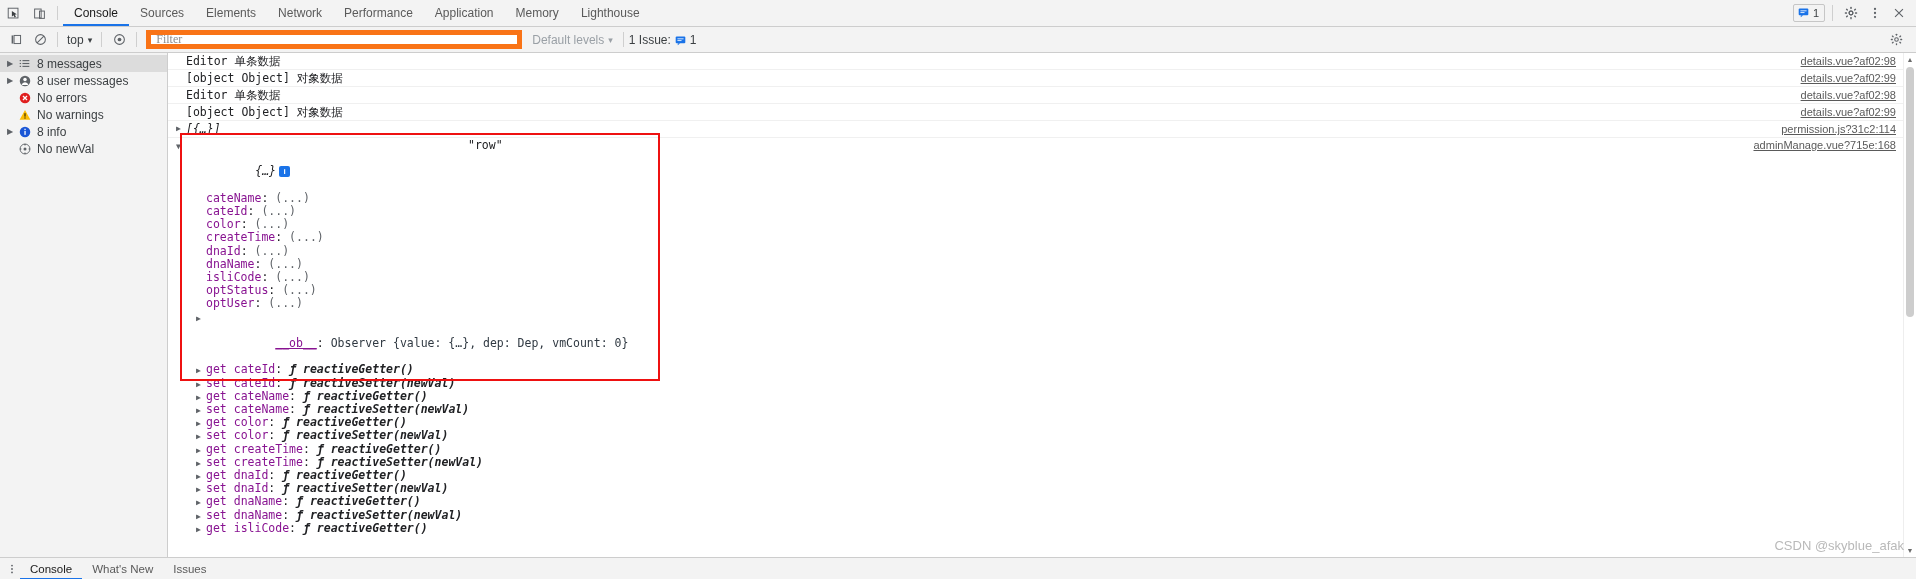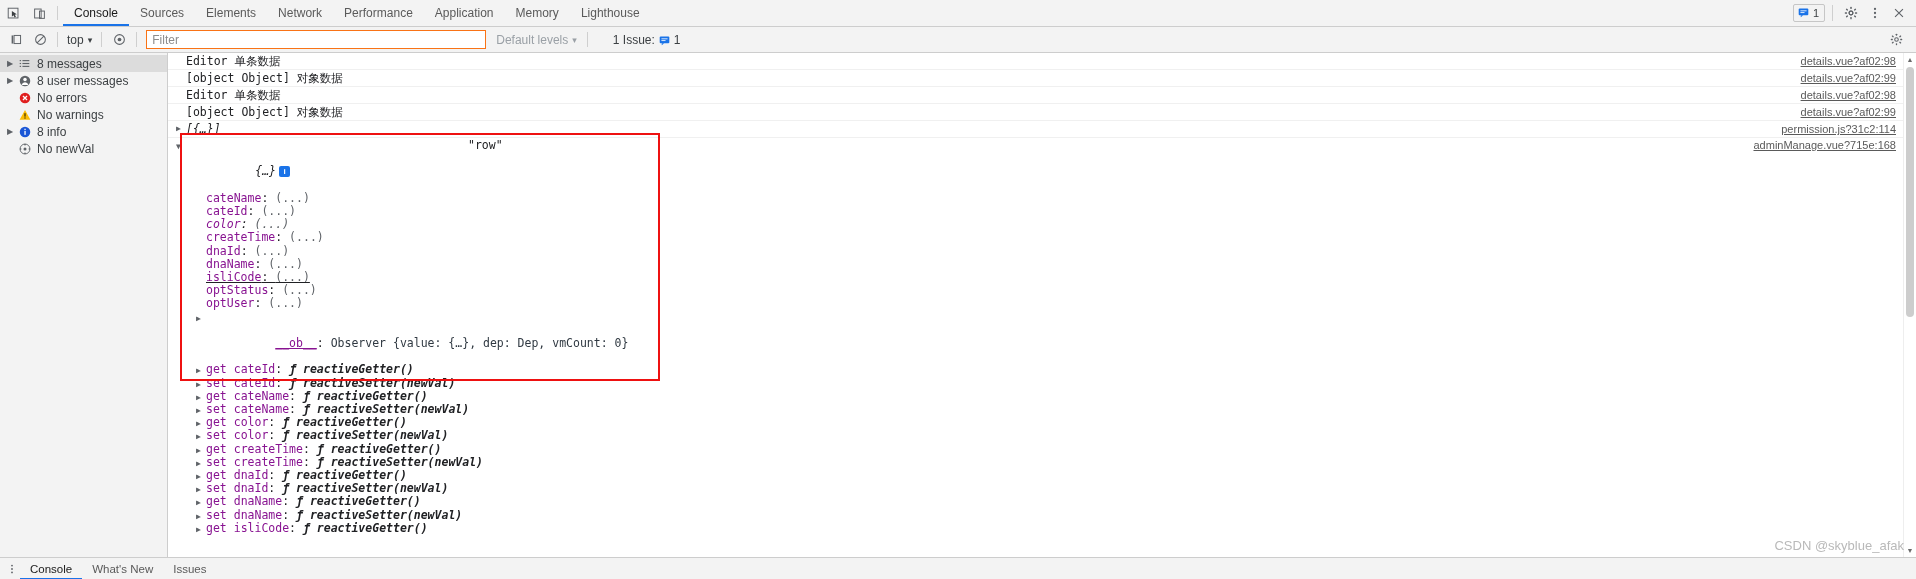--- a/index.html
+++ b/index.html
@@ -63,29 +63,29 @@
     justify-content: flex-end;
   }
   .fb-btn { width:24px; height:24px; display:flex; align-items:center; justify-content:center; cursor:pointer; }
   .fb-sep { width:1px; height:15px; background:#cfcfcf; margin:0 5px; }
   .ctx-select {
     display:flex; align-items:center; gap:4px;
     font-size:12px; color:#3c4043; padding:1px 4px; cursor:pointer;
   }
   .filter-input {
     flex: 0 0 auto;
-    width: 340px;
+    width: 376px;
     height: 19px;
     margin-left: 4px;
-    border: 1px solid #f97316;
+    border: 5px solid #f97316;
     background: #fff;
     font-size: 12px;
     color: #202124;
     padding: 0 5px;
-    font-family: Liberation Sans, sans-serif;
+    font-family: Liberation Serif, serif;
     outline: none;
   }
   .filter-input::placeholder { color: #8c8c8c; }
   .levels {
     display:flex; align-items:center; gap:4px;
     font-size:12px; color:#9aa0a6; margin-left: 10px; cursor:pointer; white-space:nowrap;
   }
   .issues-inline {
     display:flex; align-items:center; gap:4px;
     font-size:12px; color:#3c4043; margin-left:14px; cursor:pointer; white-space:nowrap;
@@ -342,21 +342,21 @@
         <circle cx="8" cy="8" r="2.3" fill="#5f6368"></circle>
       </svg>
     </div>
     <div class="fb-sep"></div>
     <input class="filter-input" placeholder="Filter" style="">
     <div class="levels">
       <span>Default levels</span>
       <span style="font-size:9px;">▾</span>
     </div>
     <div class="fb-sep" style="margin-left:10px;"></div>
-    <div class="issues-inline" style="margin-left:20px;">
+    <div class="issues-inline" style="margin-left:0;">
       <span>1 Issue:</span>
       <span>
         <svg width="11" height="11" viewBox="0 0 16 16" style="vertical-align:middle;">
           <rect x="1" y="2" width="14" height="10" rx="1.5" fill="#1a73e8"></rect>
           <rect x="3.5" y="5" width="9" height="1.2" fill="#fff"></rect>
           <rect x="3.5" y="7.6" width="6" height="1.2" fill="#fff"></rect>
           <path d="M4 12 L4 15 L7.5 12 Z" fill="#1a73e8"></path>
         </svg>
       </span>
       <span>1</span>
@@ -497,25 +497,25 @@
           <span class="disc open" style="left:8px;">▼</span>
           <span class="arr-italic">{…}</span><span class="info-badge">i</span>
         </div>
         <span class="row-tag">"row"</span>
         <span class="src" style="top:0;">adminManage.vue?715e:168</span>
       </div>
 
       <div>
         <div class="obj-line" style="padding-left:38px;"><span class="propname">cateName</span><span>: </span><span class="dim">(...)</span></div>
         <div class="obj-line" style="padding-left:38px;"><span class="propname">cateId</span><span>: </span><span class="dim">(...)</span></div>
-        <div class="obj-line" style="padding-left:38px;font-style:italic;"><span class="propname">color</span><span>: </span><span class="dim">(...)</span></div>
+        <div class="obj-line" style="padding-left:38px;"><span class="propname">color</span><span>: </span><span class="dim">(...)</span></div>
         <div class="obj-line" style="padding-left:38px;"><span class="propname">createTime</span><span>: </span><span class="dim">(...)</span></div>
         <div class="obj-line" style="padding-left:38px;"><span class="propname">dnaId</span><span>: </span><span class="dim">(...)</span></div>
         <div class="obj-line" style="padding-left:38px;"><span class="propname">dnaName</span><span>: </span><span class="dim">(...)</span></div>
-        <div class="obj-line" style="padding-left:38px;text-decoration:underline;"><span class="propname">isliCode</span><span>: </span><span class="dim">(...)</span></div>
+        <div class="obj-line" style="padding-left:38px;"><span class="propname">isliCode</span><span>: </span><span class="dim">(...)</span></div>
         <div class="obj-line" style="padding-left:38px;"><span class="propname">optStatus</span><span>: </span><span class="dim">(...)</span></div>
         <div class="obj-line" style="padding-left:38px;"><span class="propname">optUser</span><span>: </span><span class="dim">(...)</span></div>
 
         <div class="obj-line" style="padding-left:38px;">
           <span class="disc" style="left:28px;">▶</span>
           <span class="propname" style="text-decoration:underline;">__ob__</span><span>: </span><span class="code-dim">Observer {value: {…}, dep: Dep, vmCount: 0}</span>
         </div>
 
         <div class="obj-line" style="padding-left:38px;"><span class="disc" style="left:28px;">▶</span><span class="getset">get</span><span> </span><span class="propname">cateId</span><span>: </span><span class="fn-italic">ƒ <span>reactiveGetter()</span></span></div>
         <div class="obj-line" style="padding-left:38px;"><span class="disc" style="left:28px;">▶</span><span class="getset">set</span><span> </span><span class="propname">cateId</span><span>: </span><span class="fn-italic">ƒ <span>reactiveSetter(newVal)</span></span></div>

